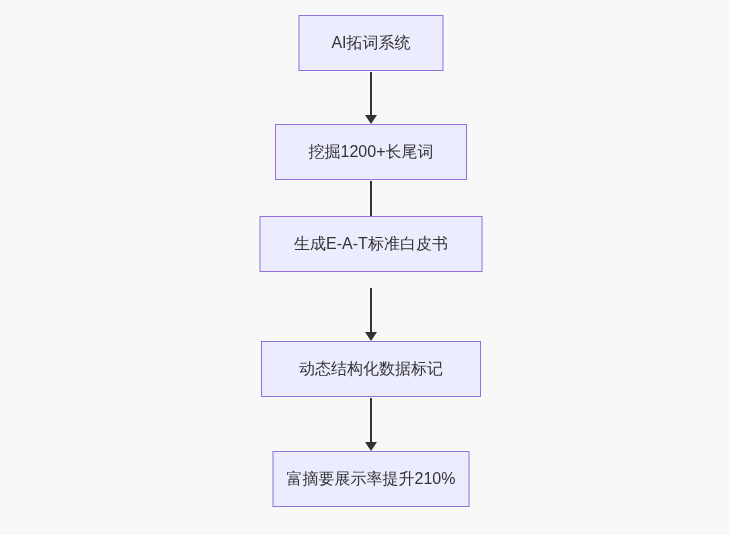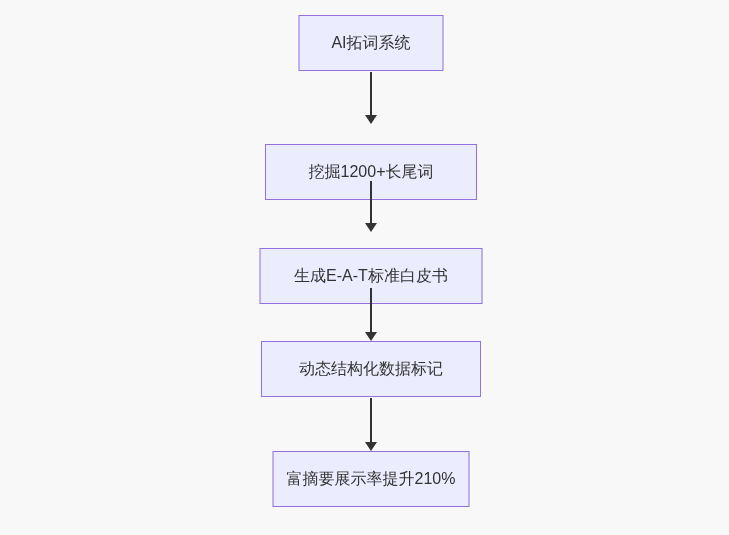--- a/index.html
+++ b/index.html
@@ -29,22 +29,22 @@
     border: 1px solid var(--node-border);
     display: flex;
     align-items: center;
     justify-content: center;
     color: var(--text);
     font-size: 16px;
     line-height: 1;
     white-space: nowrap;
   }
   .node-1 { top: 15px;  width: 145px; }
-  .node-2 { top: 124px; width: 212px; margin-top: 20px; }
-  .node-3 { top: 248px; width: 223px; }
+  .node-2 { top: 124px; width: 192px; }
+  .node-3 { top: 216px; width: 223px; }
   .node-4 { top: 341px; width: 220px; align-items: center; }
   .node-5 { top: 451px; width: 197px; }
 
   .arrow {
     position: absolute;
     left: 371px;
     transform: translateX(-50%);
     display: flex;
     flex-direction: column;
     align-items: center;

